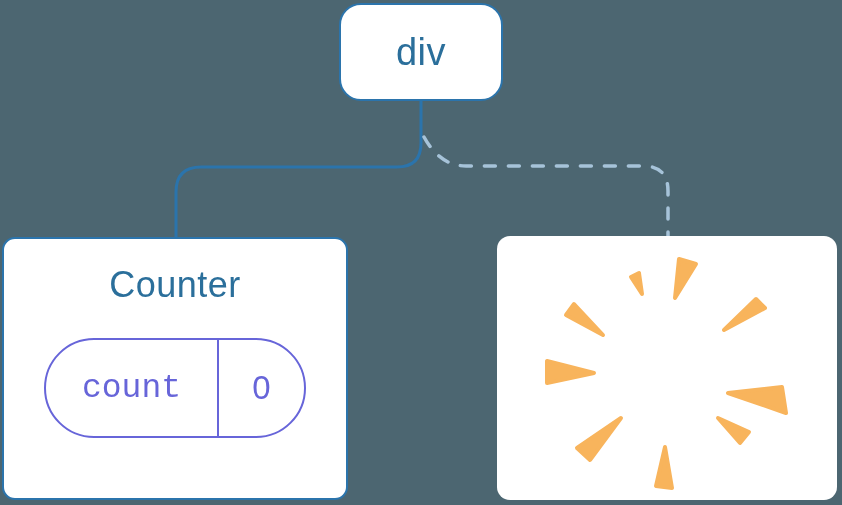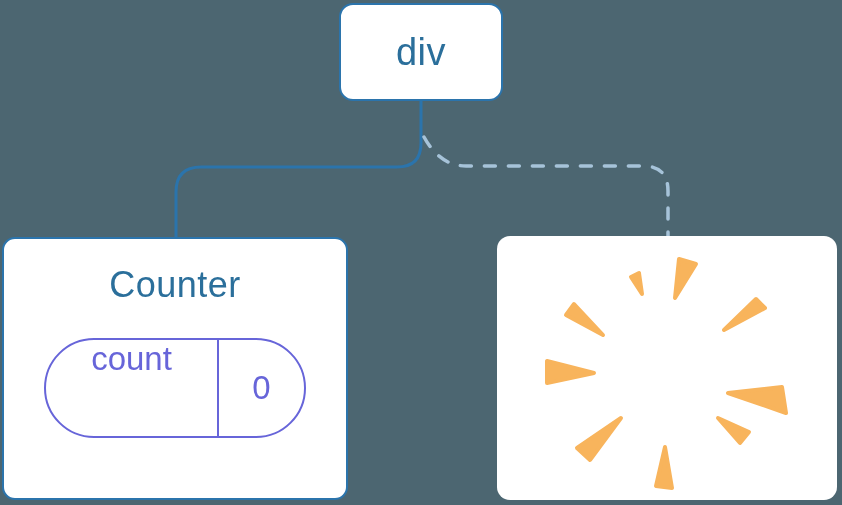--- a/index.html
+++ b/index.html
@@ -22,21 +22,21 @@
   }
   .node-card {
     position: absolute;
     background: #FFFFFF;
     box-sizing: border-box;
   }
   .root-node {
     left: 339px; top: 3px;
     width: 164px; height: 98px;
     border: 2.5px solid #2B74AC;
-    border-radius: 14px;
+    border-radius: 22px;
     display: flex;
     align-items: center;
     justify-content: center;
   }
   .root-node-label {
     color: #2B6F9B;
     font-size: 38px;
     font-weight: 500;
     letter-spacing: 0.5px;
   }
@@ -63,22 +63,24 @@
     box-sizing: border-box;
     border: 2px solid #6765D9;
     border-radius: 50px;
     display: flex;
     align-items: stretch;
     overflow: hidden;
   }
   .state-key-cell {
     width: 171px;
     display: flex;
+    align-items: center;
     justify-content: center;
     border-right: 2px solid #6765D9;
+    font-family: Liberation Mono, monospace;
   }
   .state-value-cell {
     flex: 1;
     display: flex;
     align-items: center;
     justify-content: center;
   }
   .state-key-cell, .state-value-cell {
     color: #6765D9;
     font-size: 33px;

